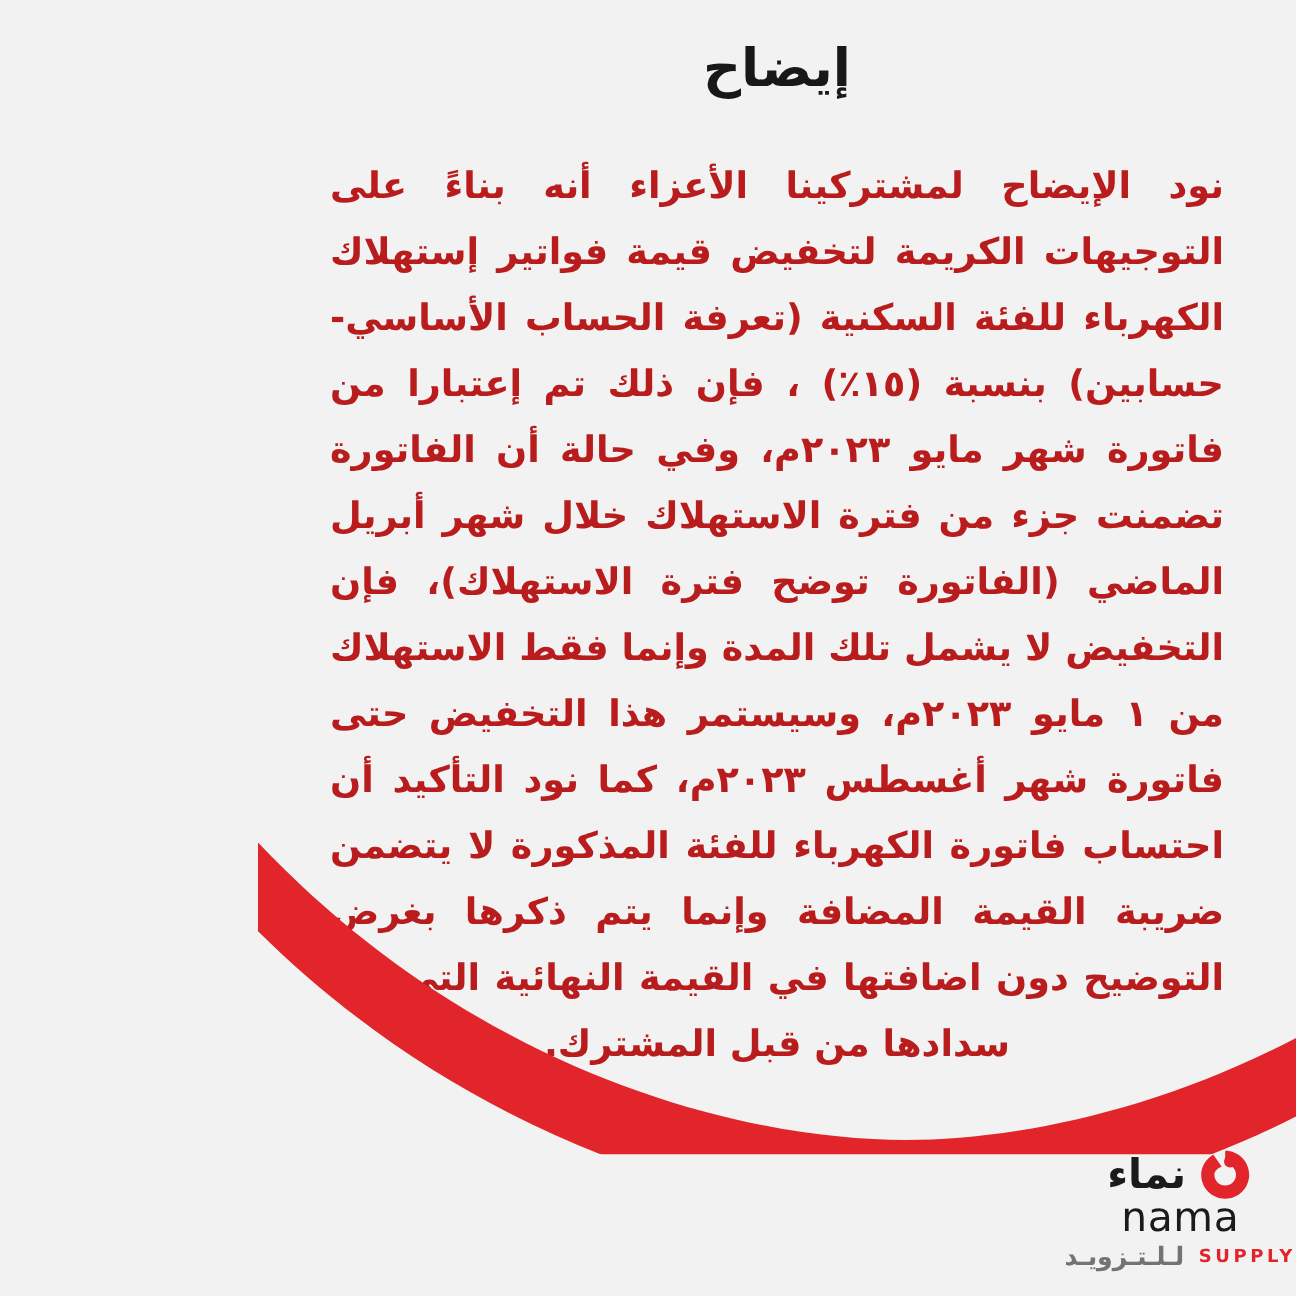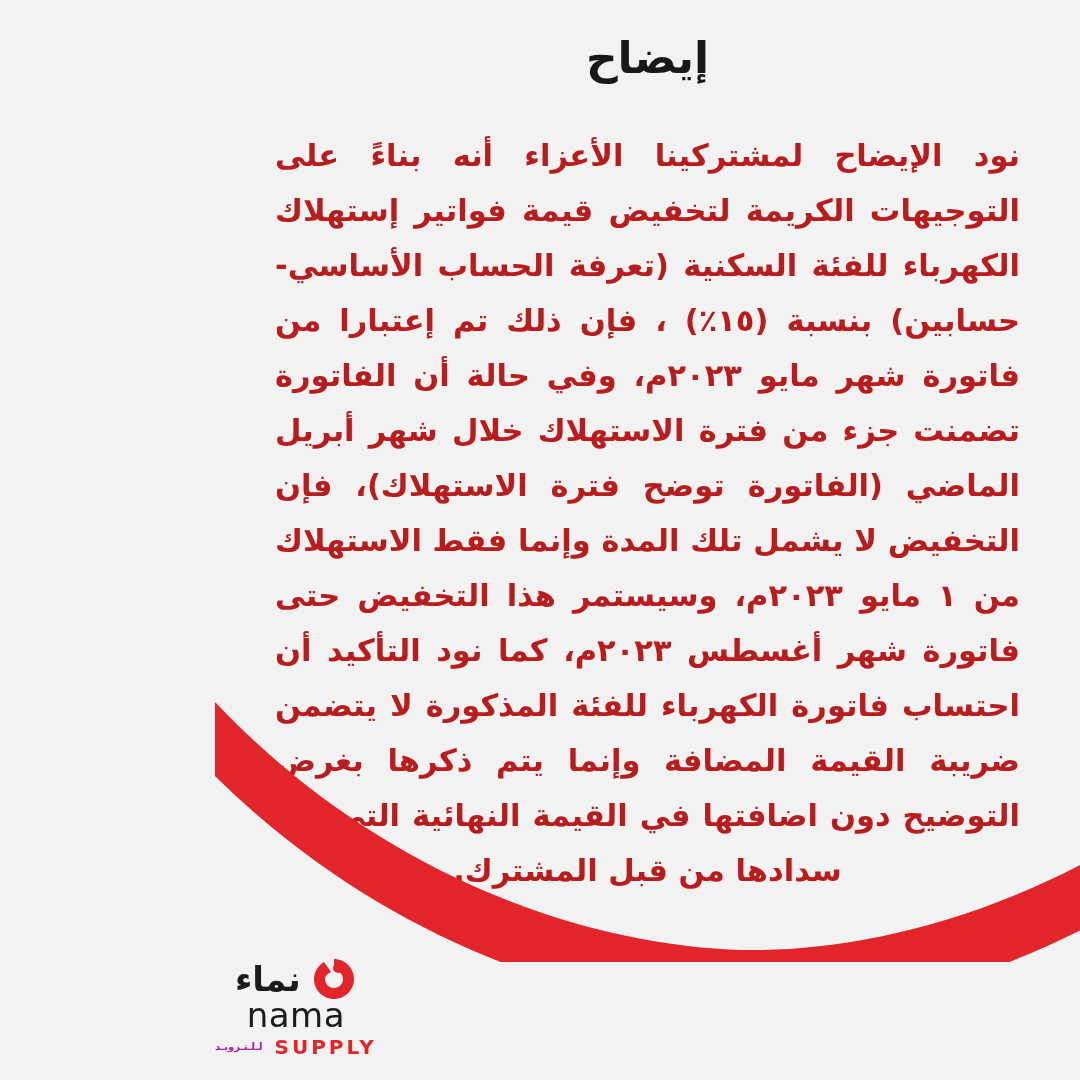--- a/index.html
+++ b/index.html
@@ -77,21 +77,21 @@
 
   
   .footer {
     position: absolute;
     left: 0;
     right: 0;
     bottom: 18px;
     height: 110px;
     display: flex;
     align-items: center;
-    justify-content: flex-end;
+    justify-content: flex-start;
   }
   .logo {
     display: flex;
     flex-direction: column;
     align-items: center;
     justify-content: center;
   }
   .logo-top {
     display: flex;
     flex-direction: row;
@@ -119,29 +119,29 @@
     letter-spacing: 0.5px;
   }
   .logo-sub {
     display: flex;
     flex-direction: row;
     align-items: center;
     gap: 12px;
     margin-top: 3px;
   }
   .logo-supply {
-    font-size: 20px;
+    font-size: 15px;
     font-weight: bold;
     color: #e1252b;
     letter-spacing: 3px;
   }
   .logo-tazweed {
-    font-size: 10px;
+    font-size: 21px;
     font-weight: bold;
-    color: #a21caf;
+    color: #737373;
     letter-spacing: 2px;
   }
 </style>
 </head>
 <body>
 
 <div class="page">
 
   <div class="title">إيضاح</div>
 

